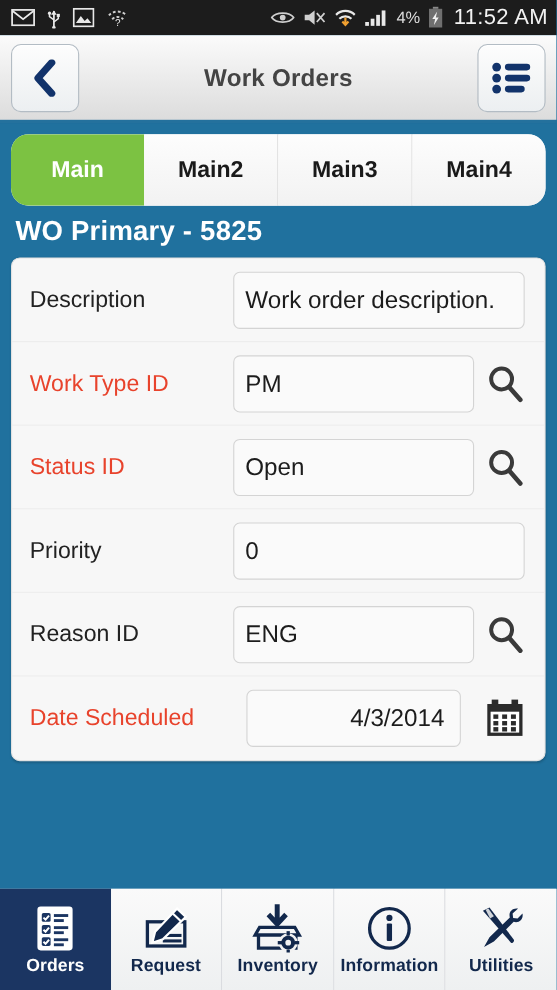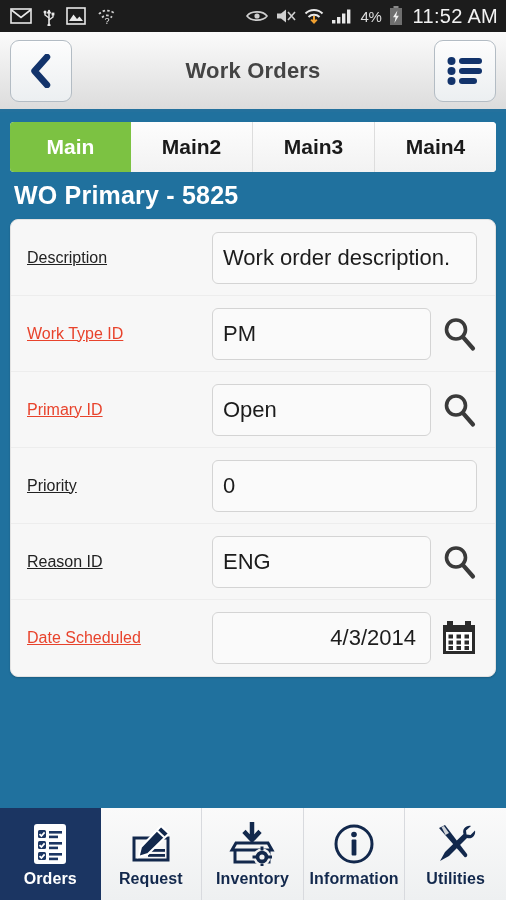--- a/index.html
+++ b/index.html
@@ -40,21 +40,21 @@
     position:absolute; left:0; right:0; text-align:center;
     font-size:22px; font-weight:bold; color:#444; letter-spacing:.2px;
     pointer-events:none;
   }
   .titlebar .navbtn.right{ margin-left:auto; }
 
   
   .content{ flex:1 1 auto; background:#20719e; padding:10px 10px 0 10px; display:flex; flex-direction:column; }
 
   
-  .tabs{ display:flex; height:50px; border-radius:4px; overflow:hidden; background:#fff;text-align:center; }
+  .tabs{ display:flex; height:65px; border-radius:16px; overflow:hidden; background:#fff;text-align:center; }
   .tab{
     flex:1 1 0; display:flex; align-items:center; justify-content:center;
     font-size:21px; font-weight:bold; color:#1a1a1a;
     background:linear-gradient(to bottom,#fdfdfd,#f2f2f2);
     border-right:1px solid #dddddd;
   }
   .tab:last-child{ border-right:none; }
   .tab.active{ background:#7cc242; color:#ffffff; border-right:none; }
 
   .section-title{
@@ -65,22 +65,22 @@
   
   .card{
     background:#f7f7f7; border-radius:8px; border:1px solid #e2e2e2;
     box-shadow:0 1px 2px rgba(0,0,0,.18);
     overflow:hidden;
   }
   .row{
     display:flex; align-items:center; height:76px;
     border-bottom:1px solid #ededed; padding:0 8px 0 16px;
   }
-  .row:last-child{ border-bottom:none; }
-  .lbl{ font-size:16px; color:#222; width:185px; flex:0 0 185px;text-decoration:underline; }
+  .row:last-child{ border-bottom:none;gap:12px; }
+  .lbl{ font-size:21px; color:#222; width:185px; flex:0 0 185px; }
   .lbl.req{ color:#e8432c; }
   .field{
     flex:1 1 auto; height:52px; background:#fafafa;
     border:1px solid #d4d4d4; border-radius:6px;
     display:flex; align-items:center; padding:0 10px;
     font-size:22px; color:#1c1c1c;
   }
   .field.right{ justify-content:flex-end; padding-right:14px; }
   .icon-slot{ flex:0 0 56px; display:flex; align-items:center; justify-content:center; }
   .icon-slot.empty{ flex:0 0 10px; }
@@ -221,21 +221,21 @@
         <div class="field">PM</div>
         <div class="icon-slot">
           <svg width="34" height="36" viewBox="0 0 34 36">
             <circle cx="14" cy="13.5" r="9.5" fill="none" stroke="#3a3a3a" stroke-width="3.6"></circle>
             <path d="M20.8 20.8 L31 32.5" stroke="#3a3a3a" stroke-width="4.2" stroke-linecap="round"></path>
           </svg>
         </div>
       </div>
 
       <div class="row">
-        <div class="lbl req">Primary ID</div>
+        <div class="lbl req">Status ID</div>
         <div class="field">Open</div>
         <div class="icon-slot">
           <svg width="34" height="36" viewBox="0 0 34 36">
             <circle cx="14" cy="13.5" r="9.5" fill="none" stroke="#3a3a3a" stroke-width="3.6"></circle>
             <path d="M20.8 20.8 L31 32.5" stroke="#3a3a3a" stroke-width="4.2" stroke-linecap="round"></path>
           </svg>
         </div>
       </div>
 
       <div class="row">

